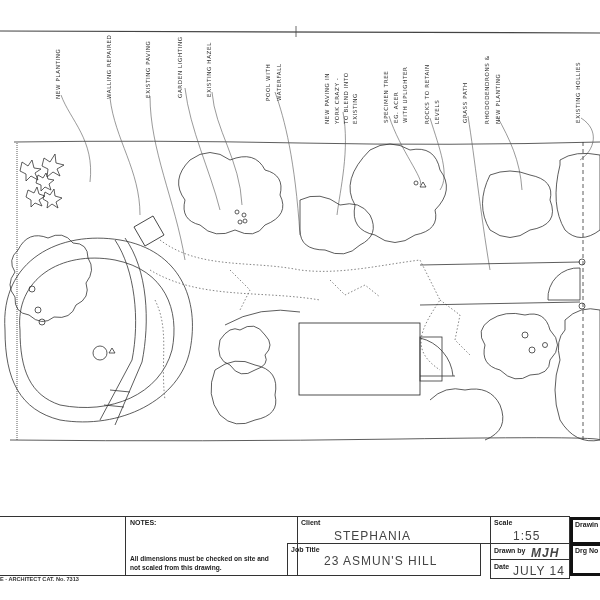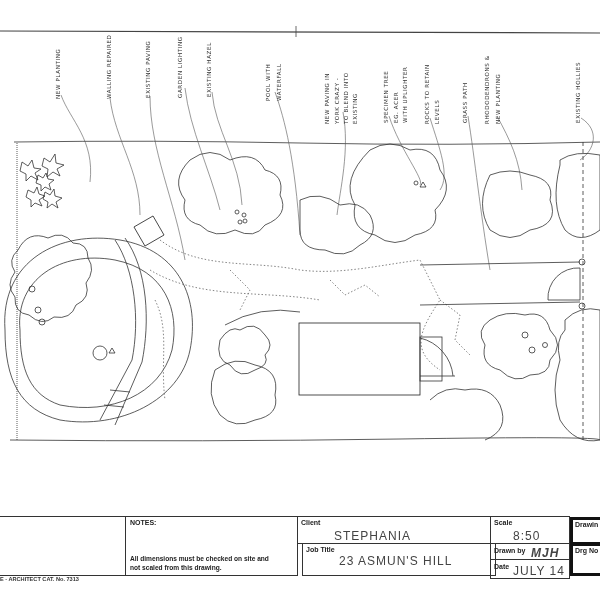--- a/index.html
+++ b/index.html
@@ -140,27 +140,27 @@
       <span class="tb-head" style="left:4px;top:2px;">NOTES:</span>
       <div class="notes-text" style="left:4px;top:38px;">
         <div>All dimensions must be checked on site and</div>
         <div>not scaled from this drawing.</div>
       </div>
     </div>
     <div class="tb-cell" style="left:297px;top:0;width:194px;height:28px;">
       <span class="tb-head" style="left:3px;top:2px;">Client</span>
       <span class="tb-hand" style="left:36px;top:12px;">STEPHANIA</span>
     </div>
-    <div class="tb-cell" style="left:302px;top:27px;width:194px;height:33px;">
+    <div class="tb-cell" style="left:287px;top:27px;width:194px;height:33px;">
       <span class="tb-head" style="left:3px;top:2px;">Job Title</span>
       <span class="tb-hand" style="left:36px;top:10px;">23 ASMUN'S HILL</span>
     </div>
     <div class="tb-cell" style="left:490px;top:0;width:80px;height:28px;">
       <span class="tb-head" style="left:3px;top:2px;">Scale</span>
-      <span class="tb-hand" style="left:22px;top:12px;">8:50</span>
+      <span class="tb-hand" style="left:22px;top:12px;">1:55</span>
     </div>
     <div class="tb-cell" style="left:490px;top:27px;width:80px;height:17px;">
       <span class="tb-head" style="left:3px;top:3px;">Drawn by</span>
       <span class="tb-hand" style="left:40px;top:2px;font-style:italic;font-weight:bold;">MJH</span>
     </div>
     <div class="tb-cell" style="left:490px;top:43px;width:80px;height:20px;">
       <span class="tb-head" style="left:3px;top:3px;">Date</span>
       <span class="tb-hand" style="left:22px;top:4px;">JULY 14</span>
     </div>
     <div class="tb-cell thick" style="left:570px;top:1px;width:40px;height:28px;">

